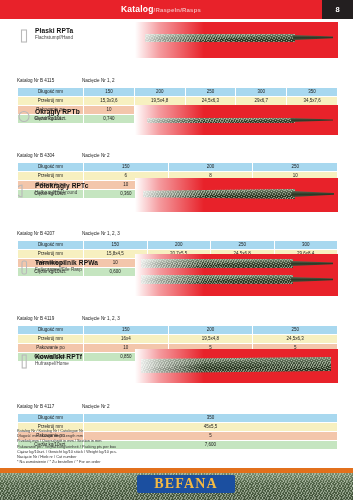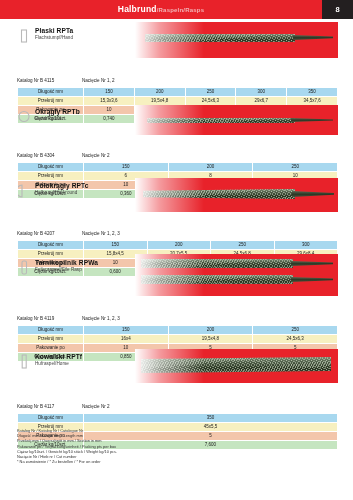--- a/index.html
+++ b/index.html
@@ -112,21 +112,21 @@
     font-size:14px;font-weight:bold;color:#f3b944;letter-spacing:1.2px;
   }
 </style>
 </head>
 <body>
 
 <div class="page">
 
   <div class="topbar">
     <div class="topbar-title">
-      <span class="pl">Halbrund</span><span class="de">/Raspeln/Rasps</span>
+      <span class="pl">Katalog</span><span class="de">/Raspeln/Rasps</span>
     </div>
   </div>
   <div class="pagenum">8</div>
 
   <div class="prod" style="top:26px;">
     <div class="prod-head">
       <div class="icon-box">
         <svg width="11" height="14" viewBox="0 0 11 14">
             <rect x="3.5" y="1" width="5" height="12" fill="none" stroke="#b9b9b9" stroke-width="1.1"></rect>
           </svg>
@@ -389,14 +389,23 @@
   <div class="legend">
     <div>Katalog Nr / Katalog Nr / Catalogue Nr</div>
     <div>Długość mm / Länge mm / Length mm</div>
     <div>Przekrój mm / Querschnitt in mm / Section in mm</div>
     <div>Pakowanie po / Verpackungseinheit / Packing pts per box</div>
     <div>Ciężar kg/10szt. / Gewicht kg/10 stück / Weight kg/10 pcs.</div>
     <div>Nacięcie Nr / Hieb nr / Cut number</div>
     <div>* Na zamówienie / * Zu bestellen / * For on order</div>
   </div>
 
+  <div class="brandstrip">
+    <div class="brand-green">
+        <div class="tx"></div>
+      </div>
+    <div class="brand-orange"></div>
+    <div class="brand-badge">
+      <span>BEFANA</span>
+    </div>
+  </div>
 
 </div>
 
 </body></html>

